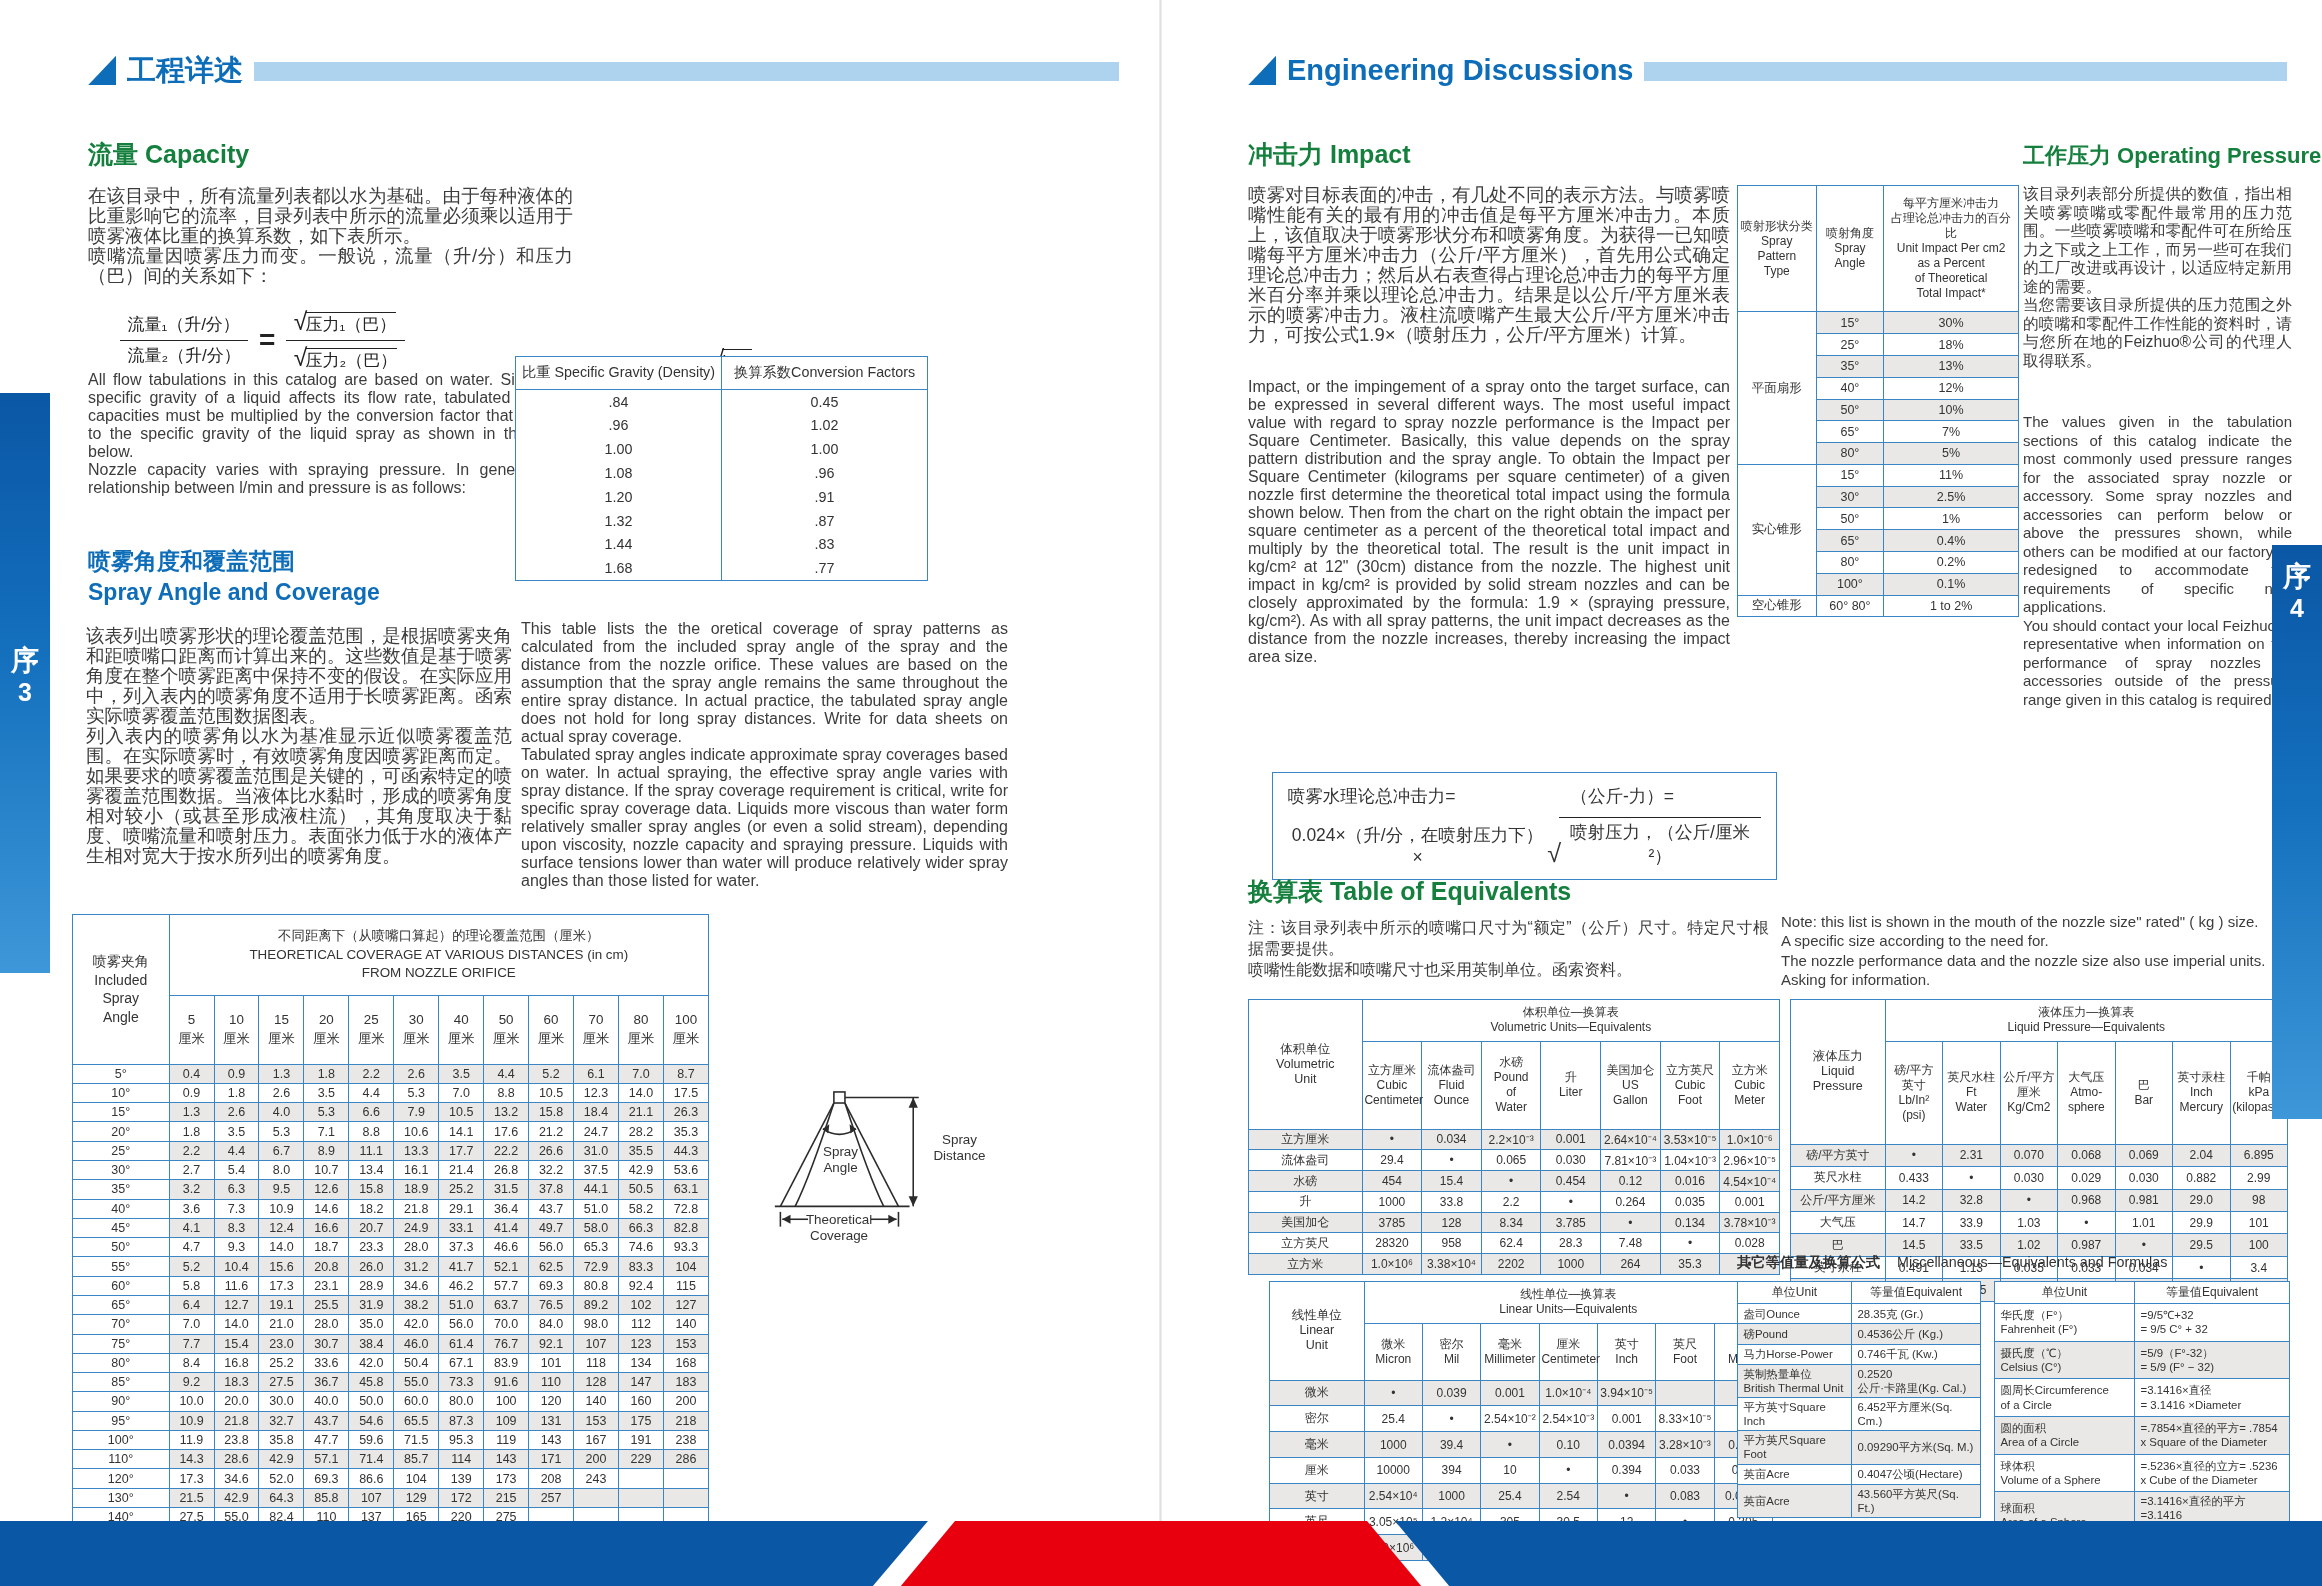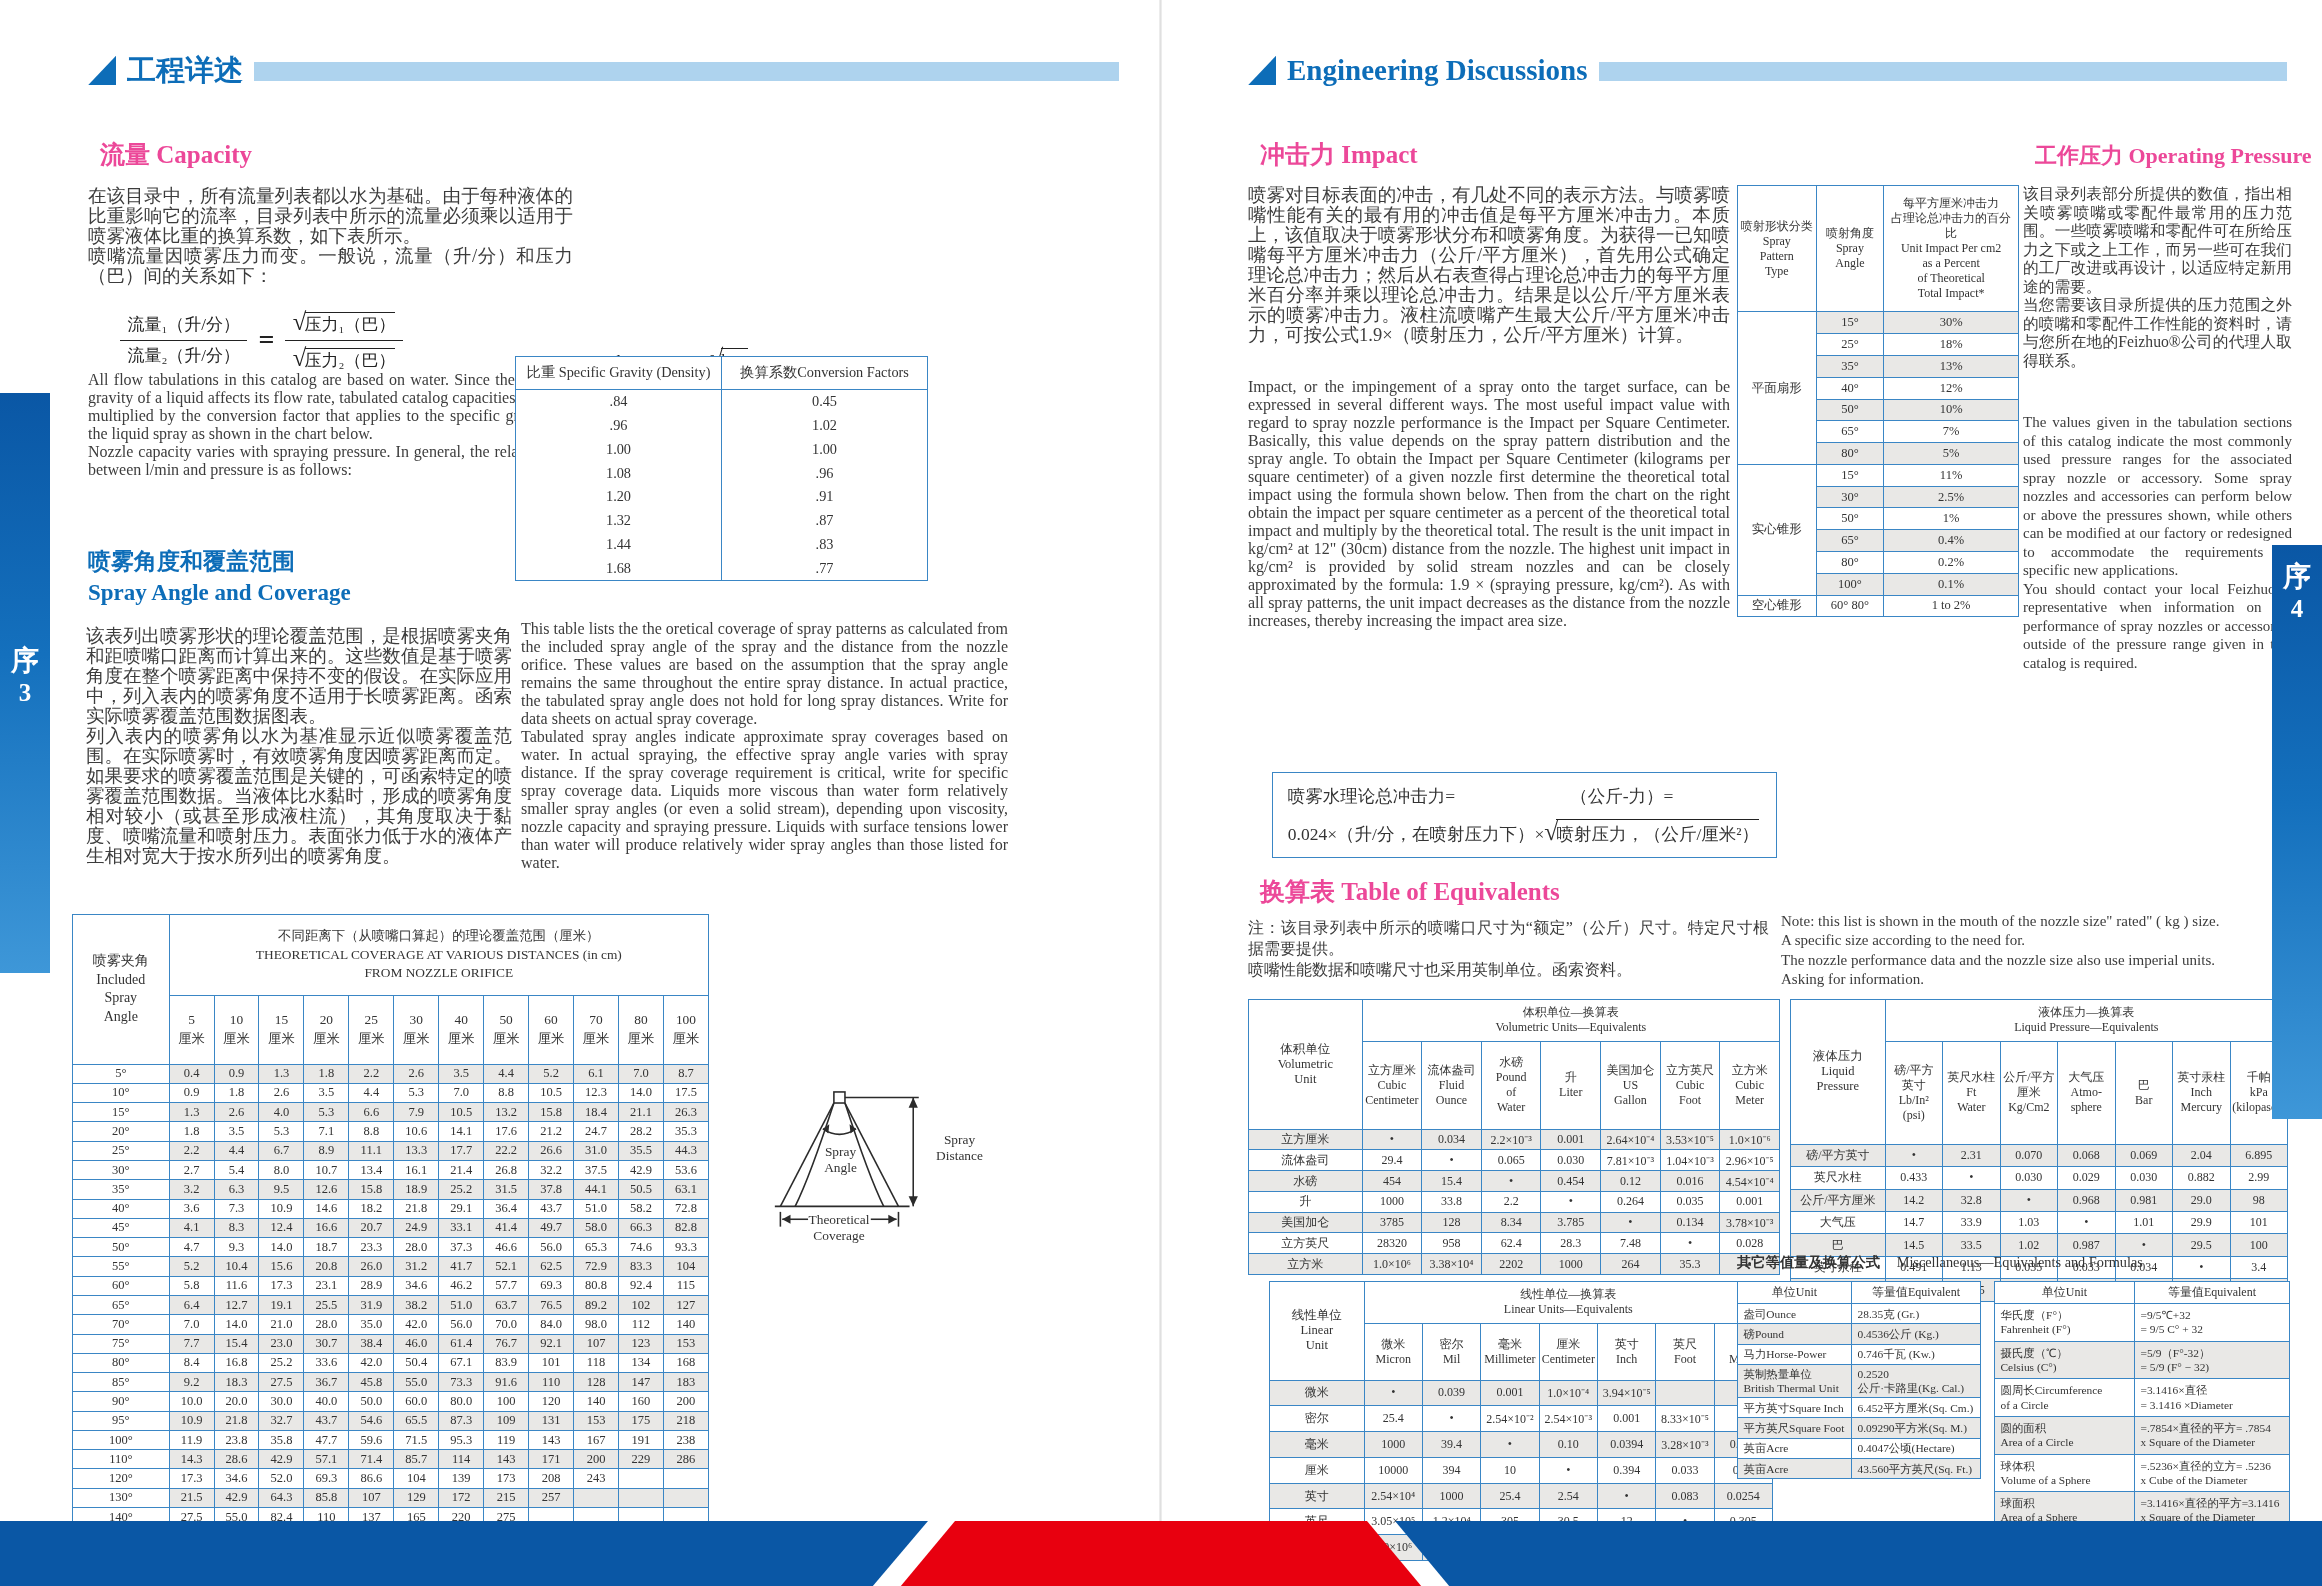--- a/index.html
+++ b/index.html
@@ -1,24 +1,24 @@
 <!DOCTYPE html>
 <html style="font-size:14.8px"><head>
 <meta charset="utf-8">
 <style>
   html,body{margin:0;padding:0;background:#9a9a9a;}
   #canvas{position:relative;width:2322px;height:1587px;background:#ffffff;overflow:hidden;
-          font-family:Liberation Serif, serif;color:#3c3c3c;}
+          font-family:Liberation Sans, sans-serif;color:#3c3c3c;}
   .abs{position:absolute;}
   
   .hdr{display:flex;align-items:center;gap:11px;height:39px;}
   .hdr .tri{width:28px;height:29.5px;background:#0d6db8;clip-path:polygon(100% 0,100% 100%,0 100%);flex:0 0 auto;}
   .hdr .hterm{font-size:29px;font-weight:bold;color:#0d6db8;white-space:nowrap;}
   .hdr .hbar{flex:1;height:19.4px;background:#aed3ee;margin-top:1.8px;}
-  .sec-title{font-size:25px;font-weight:bold;color:#ec4899;white-space:nowrap;margin-left:12px;}
+  .sec-title{font-size:25px;font-weight:bold;color:#15803d;white-space:nowrap;}
   .sec-title.sm{font-size:22px;}
   .sec-title2{font-size:23px;font-weight:bold;color:#0d6db8;line-height:31px;white-space:pre-line;}
   
   .zh{font-size:18.5px;line-height:20px;text-align:justify;white-space:pre-line;color:#3c3c3c;}
   .zh.small{font-size:15.7px;line-height:18.5px;}
   .en{font-size:16px;line-height:18px;text-align:justify;white-space:pre-line;color:#3c3c3c;}
   .en.small{font-size:15px;line-height:18.5px;}
   
   .formula{display:flex;align-items:center;color:#222;}
   .frac{display:inline-flex;flex-direction:column;text-align:left;}

